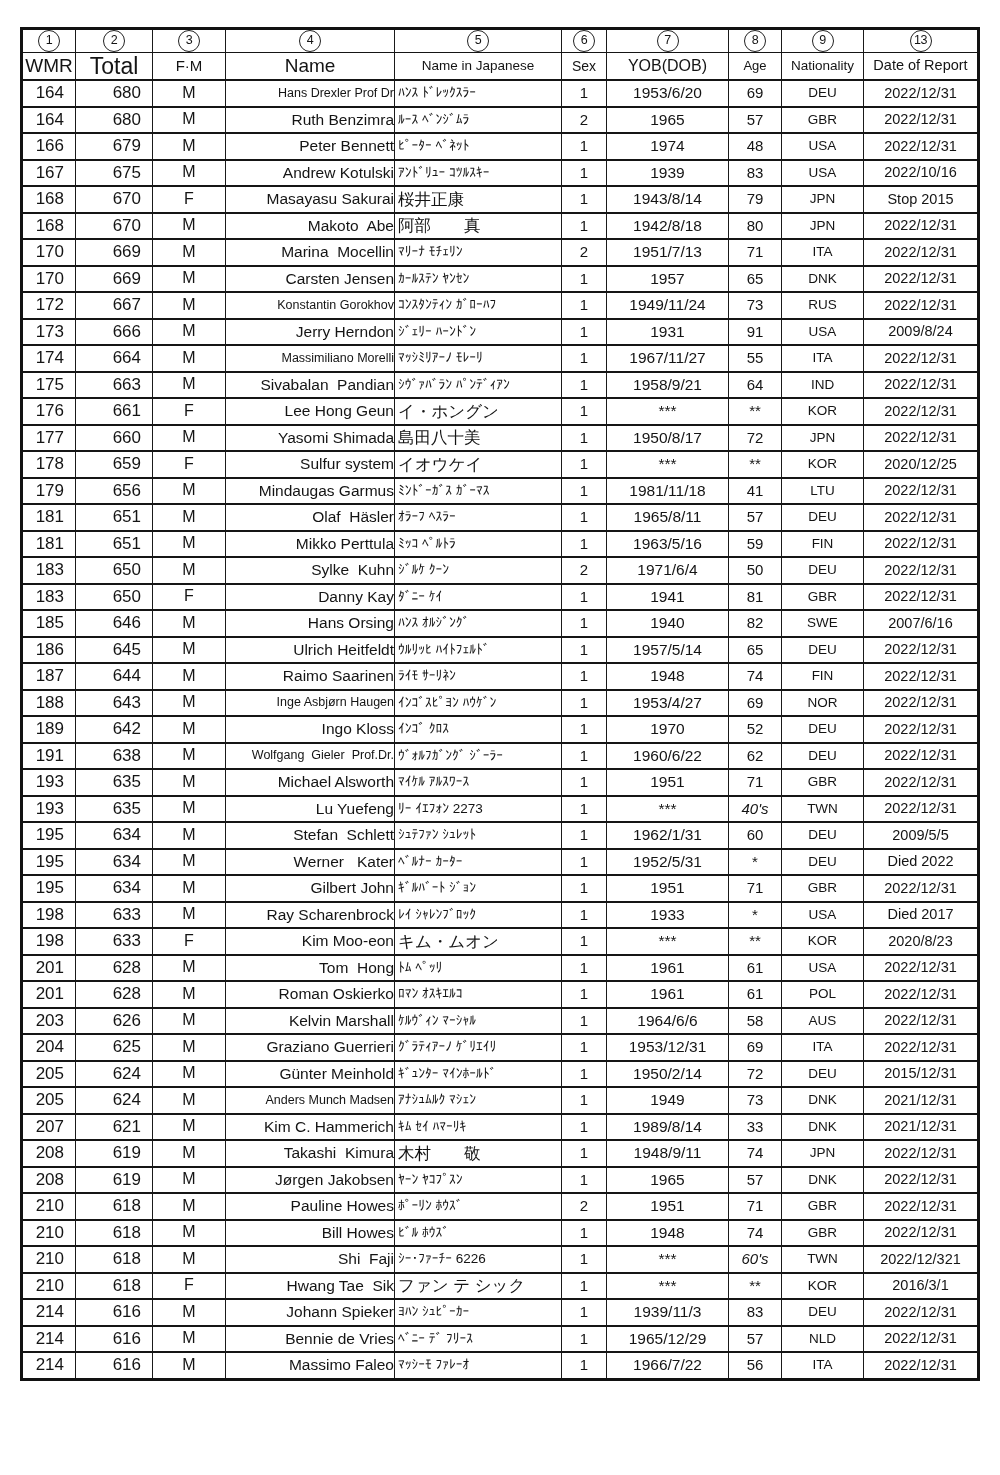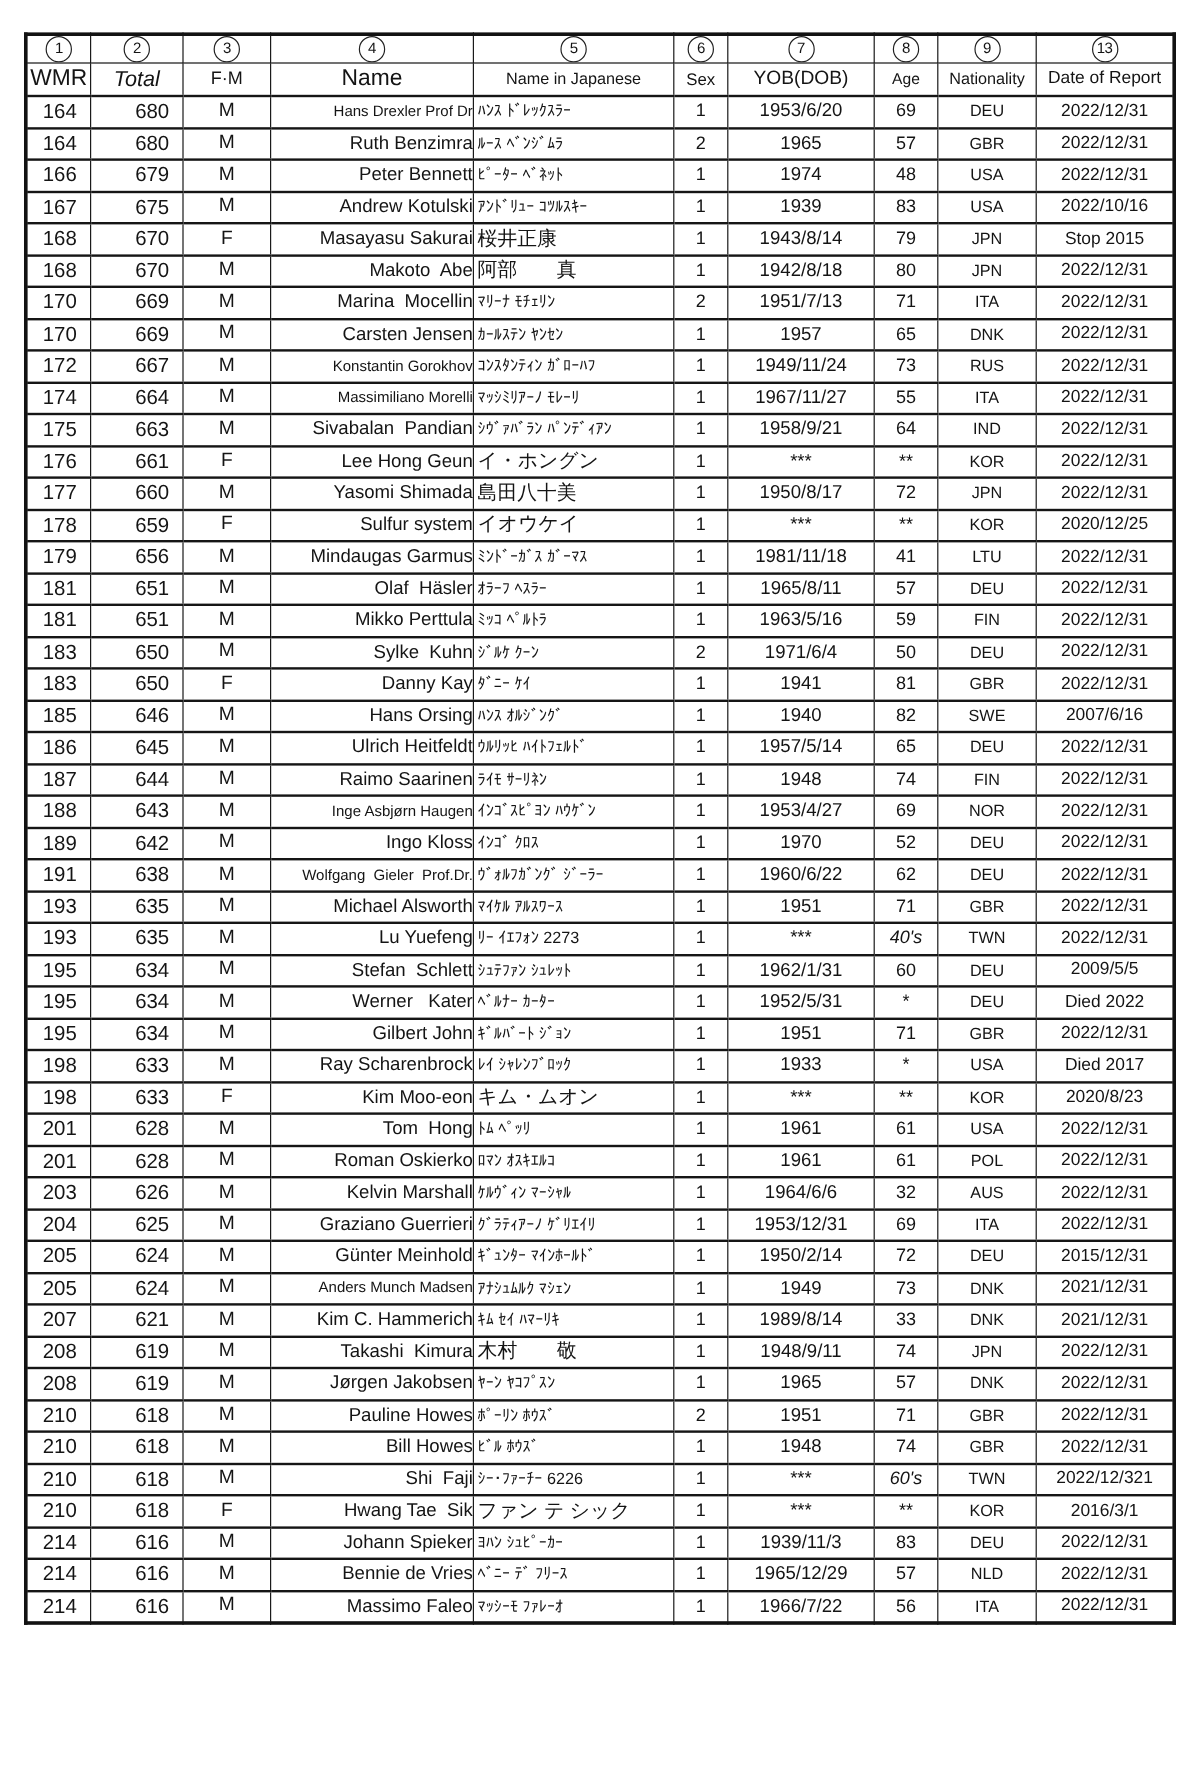--- a/index.html
+++ b/index.html
@@ -26,21 +26,21 @@
 
   
   tr.num-row th{height:22px;border-bottom-width:1px;}
   tr.lbl-row th{height:26px;border-top-width:1px;}
   .circ{
     display:inline-block;width:20px;height:20px;border:1.5px solid #222;
     border-radius:50%;line-height:19px;font-size:12.5px;text-align:center;
     letter-spacing:-0.5px;
   }
   tr.lbl-row th.c0{font-size:19px;}
-  tr.lbl-row th.c1{font-size:18px;font-style:italic;}
+  tr.lbl-row th.c1{font-size:23px;}
   tr.lbl-row th.c2{font-size:15px;}
   tr.lbl-row th.c3{font-size:19px;}
   tr.lbl-row th.c4{font-size:13.5px;}
   tr.lbl-row th.c5{font-size:14px;}
   tr.lbl-row th.c6{font-size:16px;}
   tr.lbl-row th.c7{font-size:13px;}
   tr.lbl-row th.c8{font-size:13.5px;}
   tr.lbl-row th.c9{font-size:14.5px;}
 
   
@@ -205,20 +205,32 @@
           <td class="c2">M</td>
           <td class="c3 sm">Konstantin Gorokhov</td>
           <td class="c4 hw">ｺﾝｽﾀﾝﾃｨﾝ ｶﾞﾛｰﾊﾌ</td>
           <td class="c5">1</td>
           <td class="c6">1949/11/24</td>
           <td class="c7">73</td>
           <td class="c8">RUS</td>
           <td class="c9">2022/12/31</td>
         </tr>
         <tr>
+          <td class="c0">173</td>
+          <td class="c1">666</td>
+          <td class="c2">M</td>
+          <td class="c3">Jerry Herndon</td>
+          <td class="c4 hw">ｼﾞｪﾘｰ ﾊｰﾝﾄﾞﾝ</td>
+          <td class="c5">1</td>
+          <td class="c6">1931</td>
+          <td class="c7">91</td>
+          <td class="c8">USA</td>
+          <td class="c9">2009/8/24</td>
+        </tr>
+        <tr>
           <td class="c0">174</td>
           <td class="c1">664</td>
           <td class="c2">M</td>
           <td class="c3 sm">Massimiliano Morelli</td>
           <td class="c4 hw">ﾏｯｼﾐﾘｱｰﾉ ﾓﾚｰﾘ</td>
           <td class="c5">1</td>
           <td class="c6">1967/11/27</td>
           <td class="c7">55</td>
           <td class="c8">ITA</td>
           <td class="c9">2022/12/31</td>
@@ -512,21 +524,21 @@
           <td class="c9">2022/12/31</td>
         </tr>
         <tr>
           <td class="c0">203</td>
           <td class="c1">626</td>
           <td class="c2">M</td>
           <td class="c3">Kelvin Marshall</td>
           <td class="c4 hw">ｹﾙｳﾞｨﾝ ﾏｰｼｬﾙ</td>
           <td class="c5">1</td>
           <td class="c6">1964/6/6</td>
-          <td class="c7">32</td>
+          <td class="c7">58</td>
           <td class="c8">AUS</td>
           <td class="c9">2022/12/31</td>
         </tr>
         <tr>
           <td class="c0">204</td>
           <td class="c1">625</td>
           <td class="c2">M</td>
           <td class="c3">Graziano Guerrieri</td>
           <td class="c4 hw">ｸﾞﾗﾃｨｱｰﾉ ｹﾞﾘｴｲﾘ</td>
           <td class="c5">1</td>

